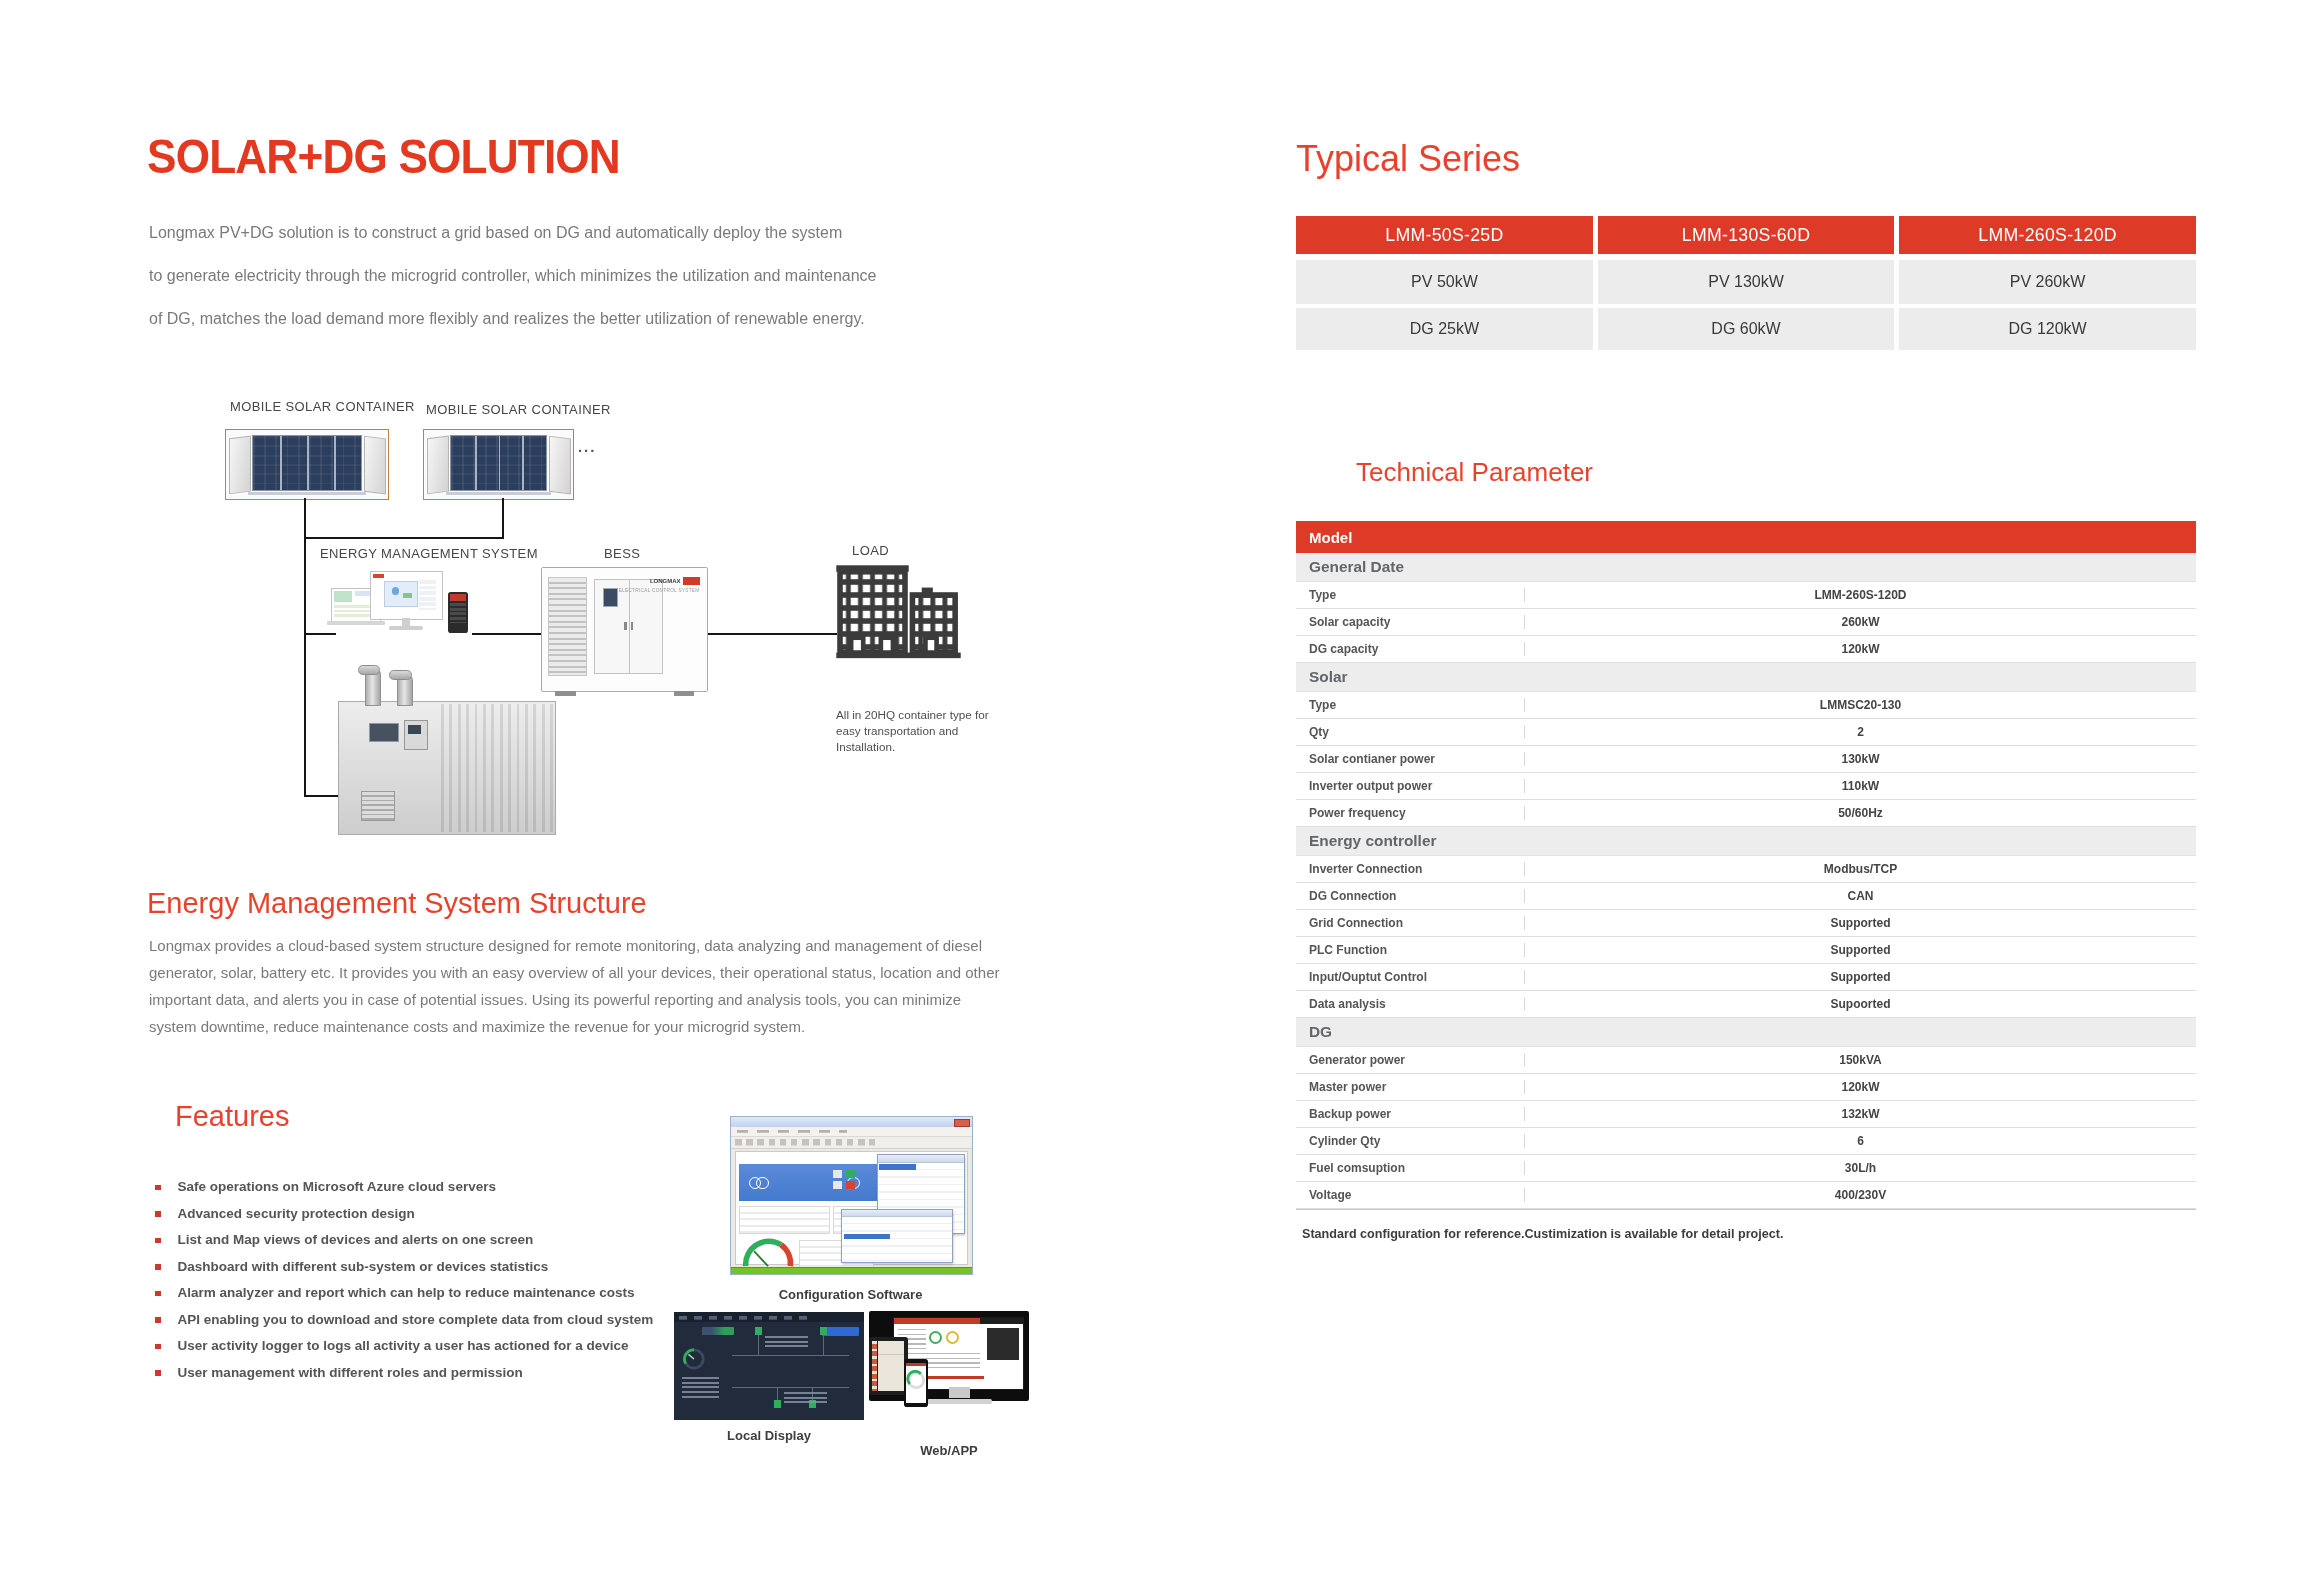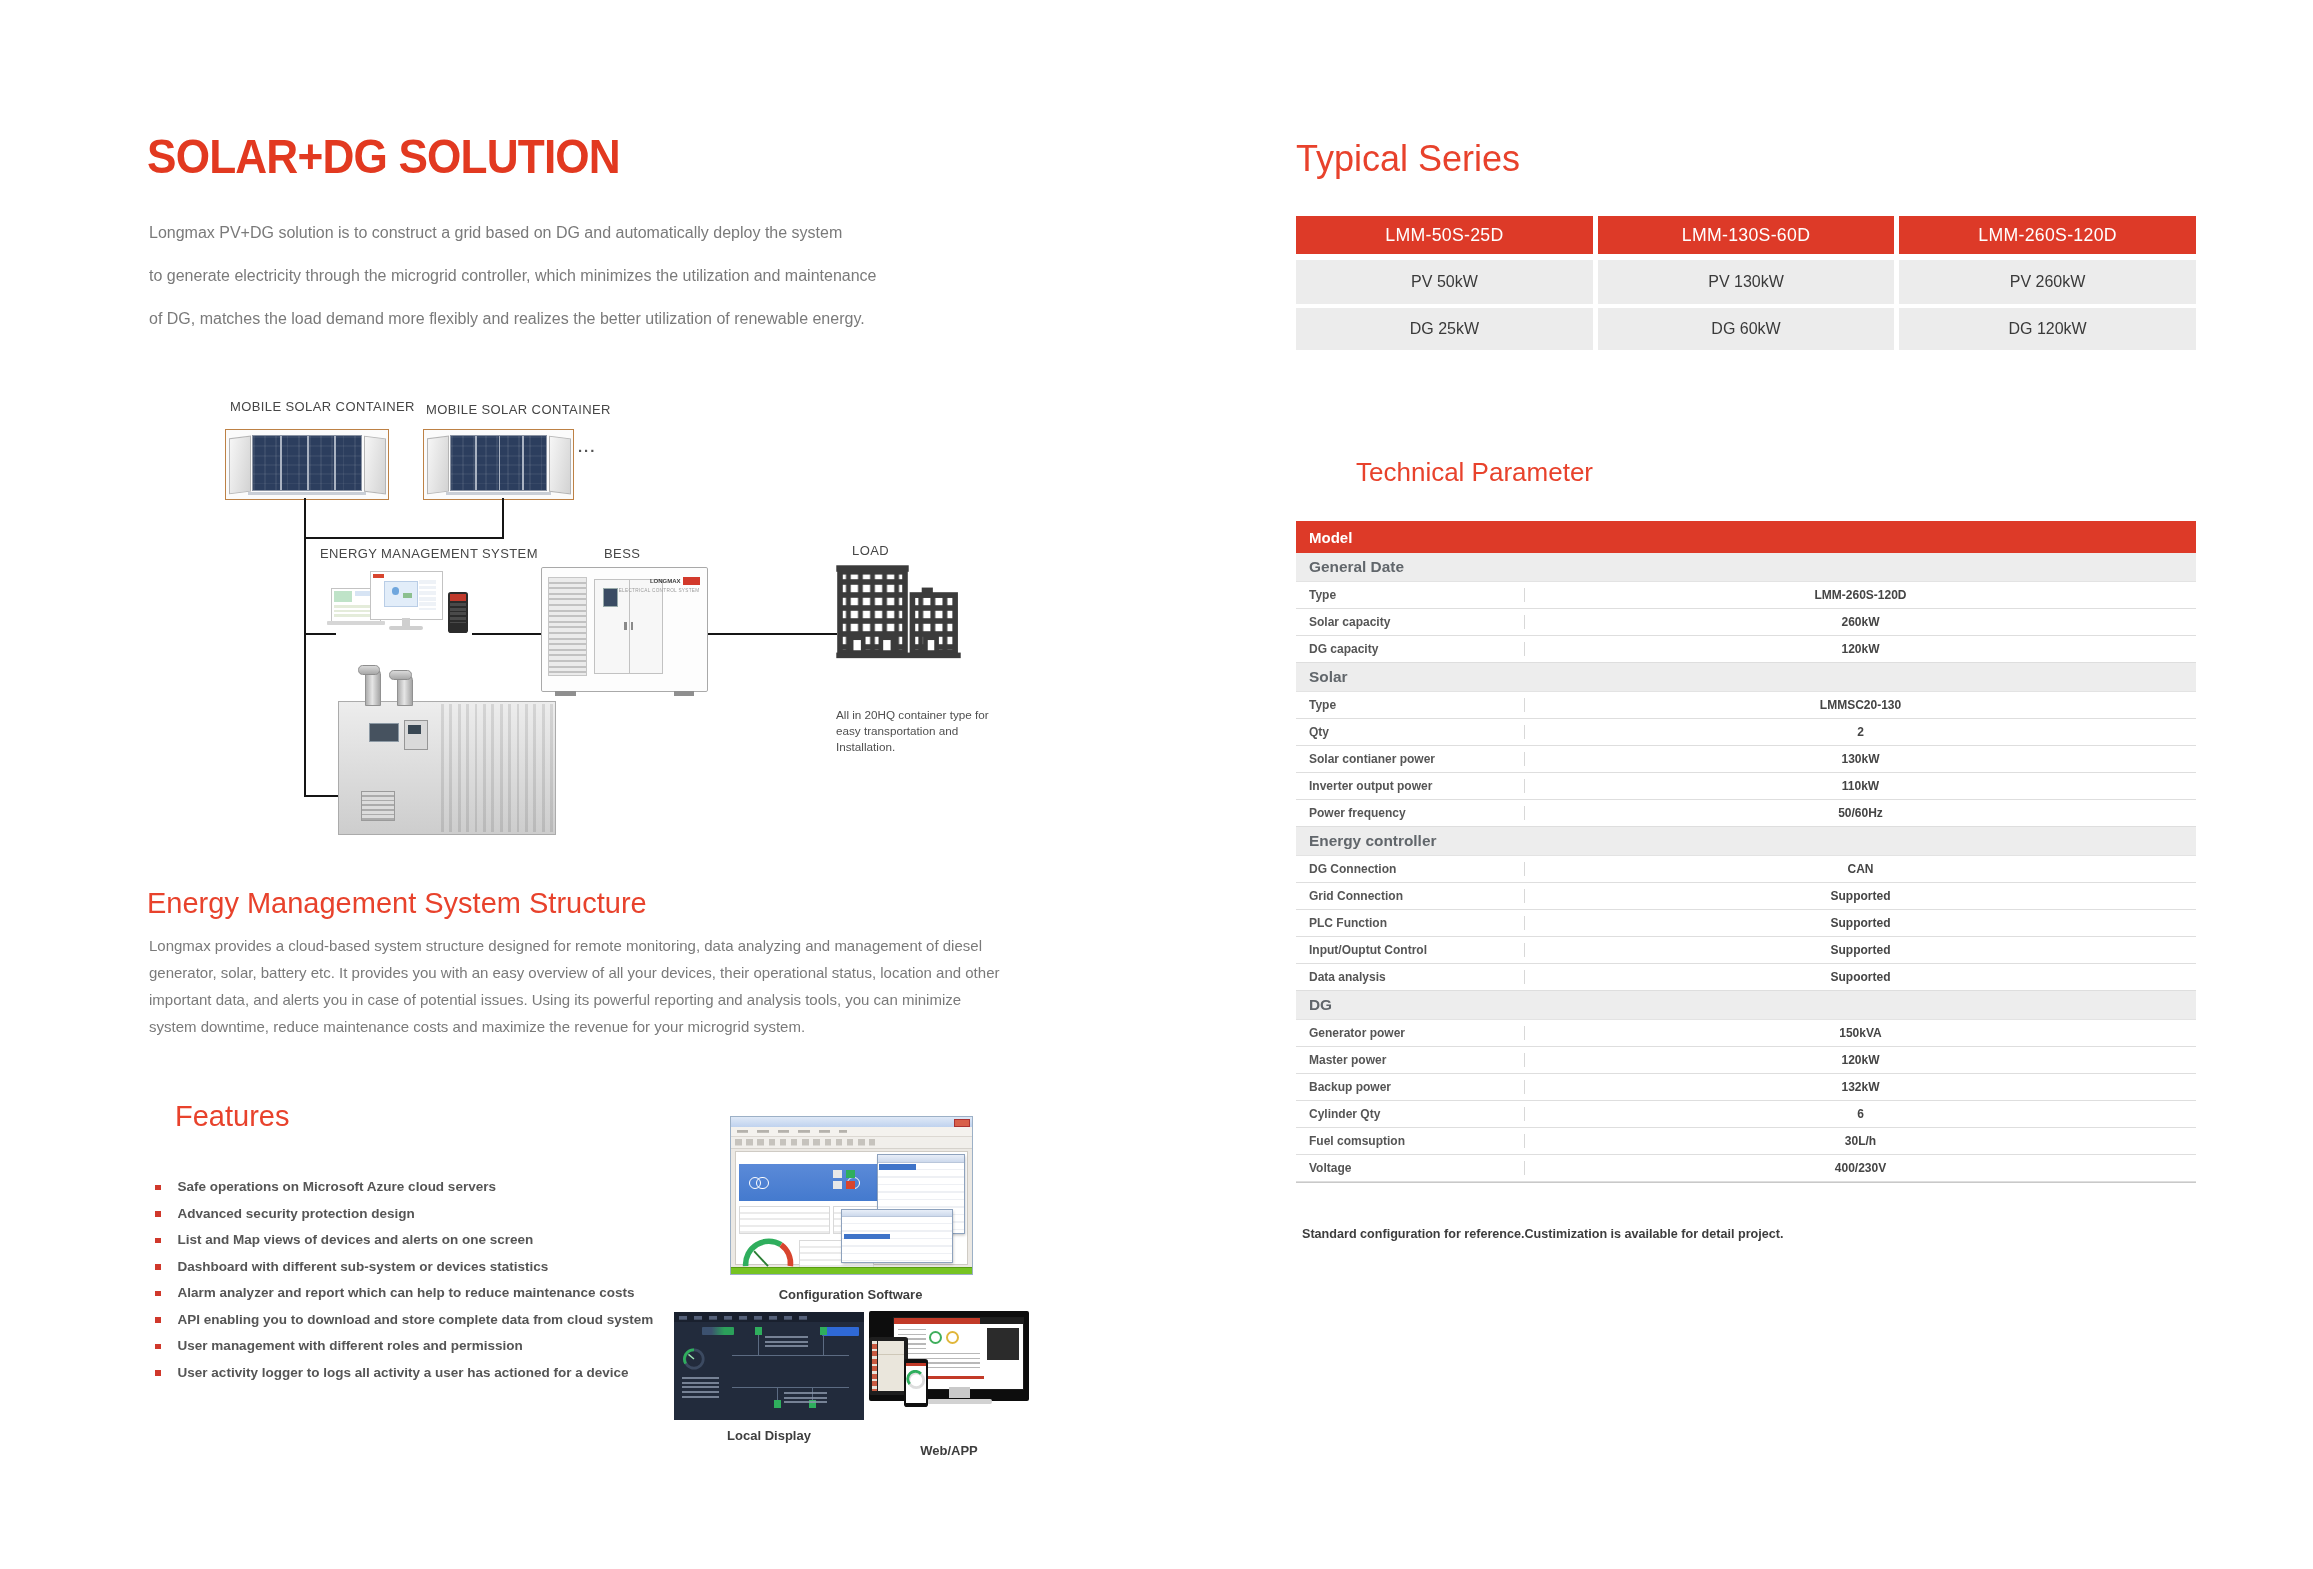--- a/index.html
+++ b/index.html
@@ -321,26 +321,26 @@
         <span class="feature-text">Alarm analyzer and report which can help to reduce maintenance costs</span>
       </div>
 
       <div class="feature-item">
         <span class="feature-bullet"></span>
         <span class="feature-text">API enabling you to download and store complete data from cloud system</span>
       </div>
 
       <div class="feature-item">
         <span class="feature-bullet"></span>
+        <span class="feature-text">User activity logger to logs all activity a user has actioned for a device</span>
+      </div>
+
+      <div class="feature-item">
+        <span class="feature-bullet"></span>
         <span class="feature-text">User management with different roles and permission</span>
-      </div>
-
-      <div class="feature-item">
-        <span class="feature-bullet"></span>
-        <span class="feature-text">User activity logger to logs all activity a user has actioned for a device</span>
       </div>
     </div>
 
   <div class="abs config-shot">
     <div class="cfg-title">
         <div class="cfg-close"></div>
       </div>
     <div class="cfg-menu"></div>
     <div class="cfg-tools"></div>
     <div class="cfg-body">
@@ -510,20 +510,24 @@
         <div class="trow row-data">
           <div class="tlabel">Power frequency</div>
           <div class="tvalue">50/60Hz</div>
         </div>
 
         <div class="trow row-section">
           <div class="tlabel">Energy controller</div>
           <div class="tvalue"></div>
         </div>
 
+        <div class="trow row-data">
+          <div class="tlabel">Inverter Connection</div>
+          <div class="tvalue">Modbus/TCP</div>
+        </div>
 
         <div class="trow row-data">
           <div class="tlabel">DG Connection</div>
           <div class="tvalue">CAN</div>
         </div>
 
         <div class="trow row-data">
           <div class="tlabel">Grid Connection</div>
           <div class="tvalue">Supported</div>
         </div>

